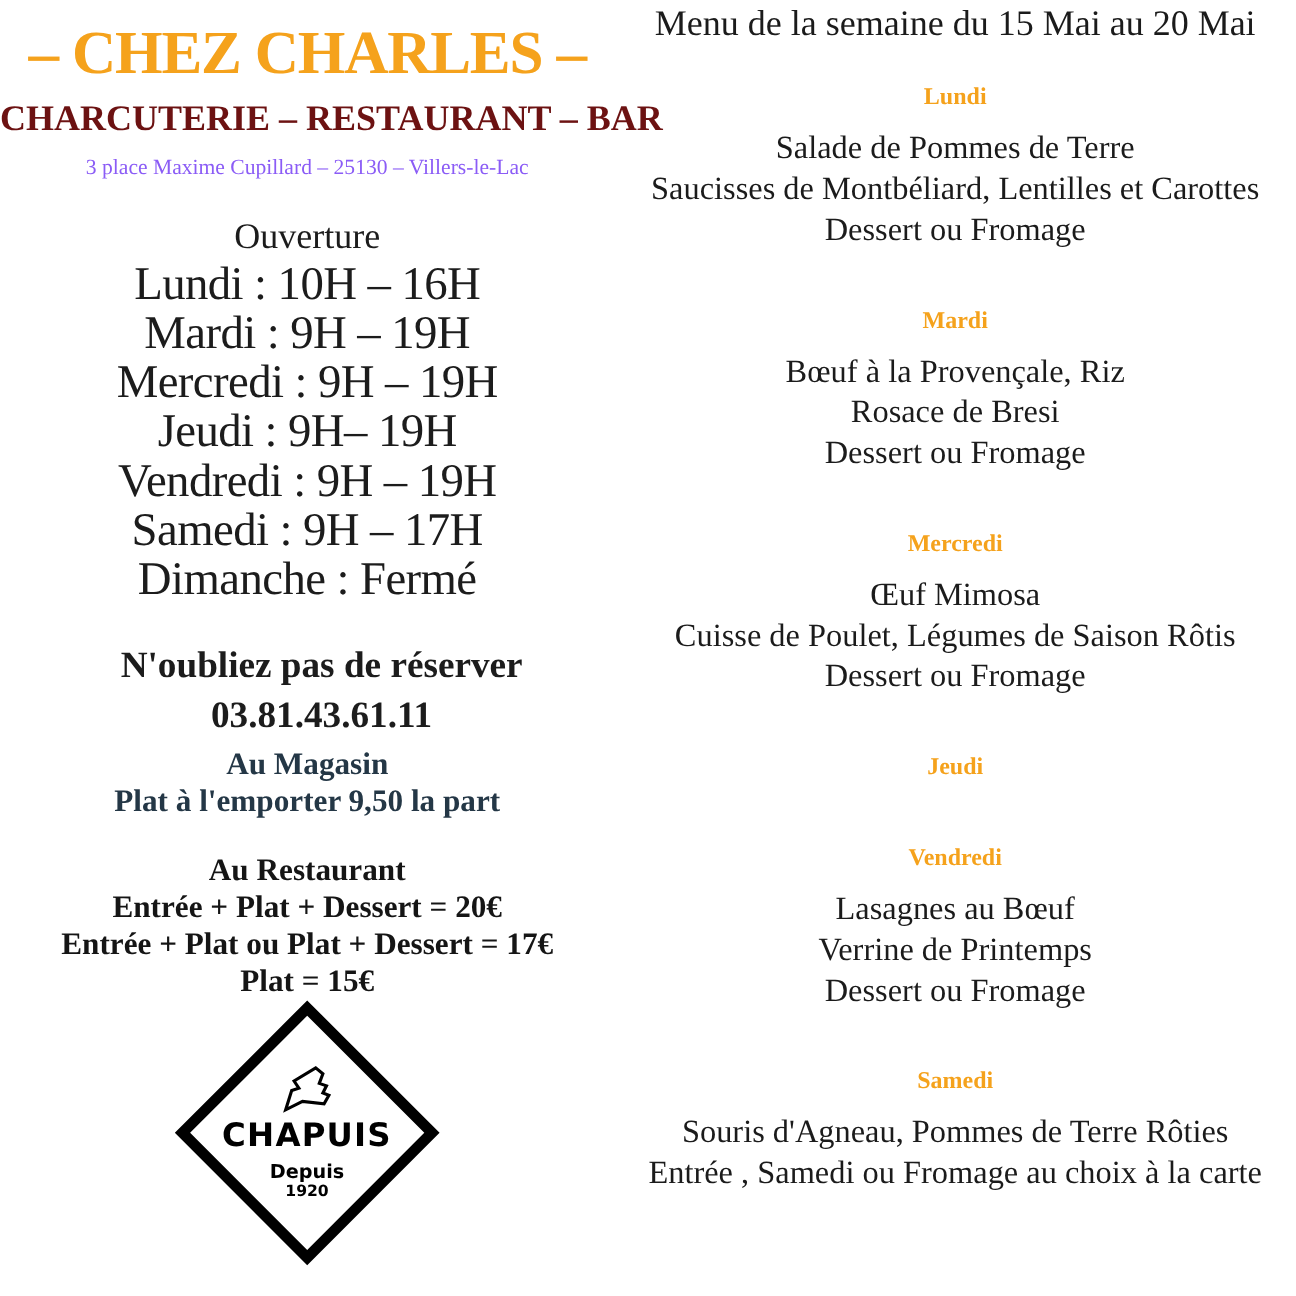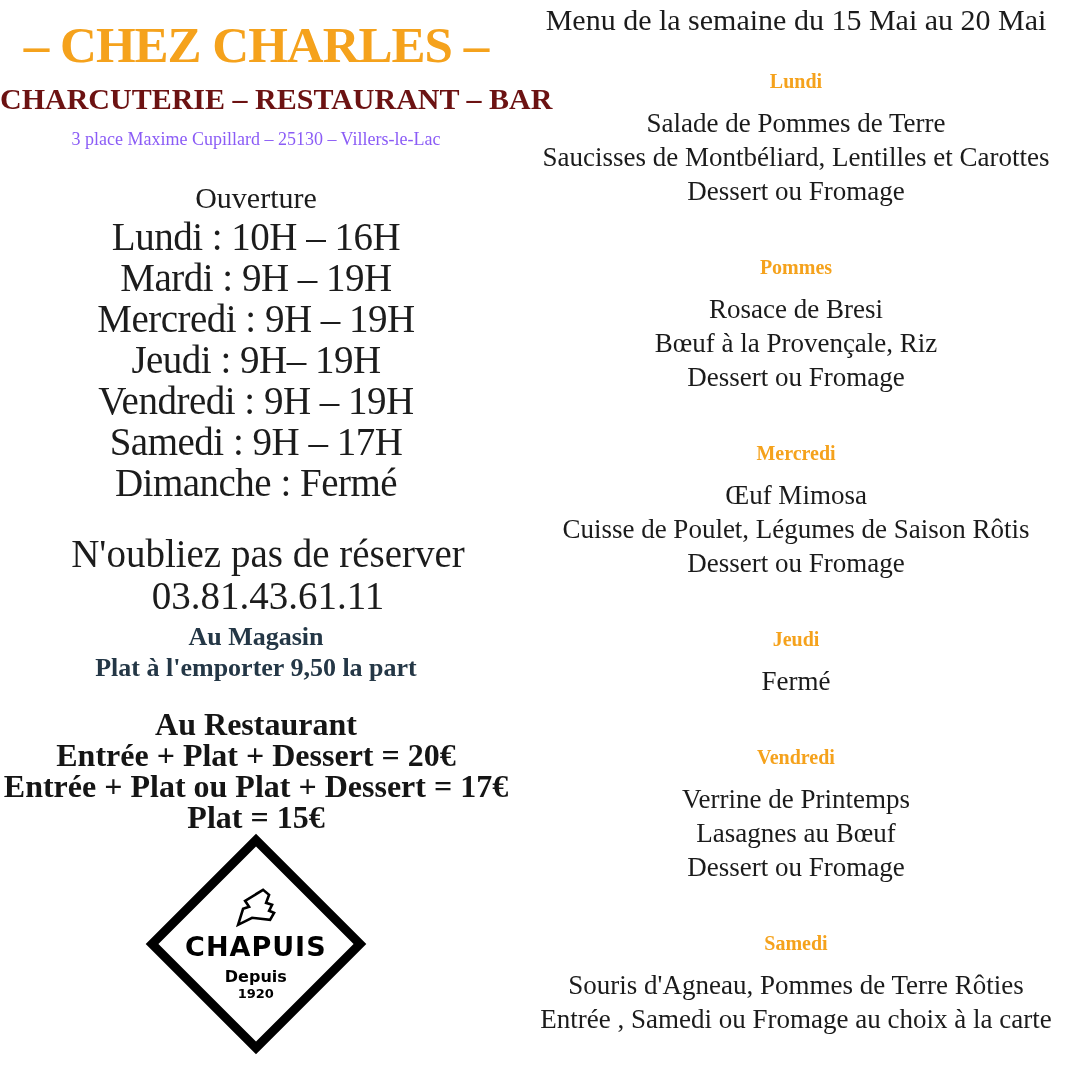--- a/index.html
+++ b/index.html
@@ -19,23 +19,23 @@
     font-size:51px;font-weight:bold;color:var(--orange);
     letter-spacing:-1px;line-height:58px;white-space:nowrap;
   }
   .brand-subtitle{
     margin-top:8px;font-size:30px;font-weight:bold;color:var(--maroon);
     letter-spacing:0;line-height:34px;white-space:nowrap;
   }
   .brand-address{margin-top:10px;font-size:18px;color:#8b5cf6;line-height:26px;}
   .hours-heading{margin-top:28px;font-size:30px;line-height:36px;}
   .hours-line{font-size:39px;line-height:41px;letter-spacing:-0.5px;}
-  .reserve{margin-top:30px;font-weight:normal;font-size:39px;line-height:42px;margin-left:24px;}
+  .reserve{margin-top:30px;font-weight:bold;font-size:31px;line-height:42px;margin-left:24px;}
   .magasin{margin-top:4px;color:var(--navy);font-weight:bold;font-size:26px;line-height:31px;}
-  .restaurant{margin-top:26px;font-weight:bold;font-size:32px;line-height:31px;color:#151515;}
+  .restaurant{margin-top:26px;font-weight:bold;font-size:26px;line-height:31px;color:#151515;}
   .logo-wrap{margin-top:4px;height:214px;display:flex;align-items:center;justify-content:center;}
   .diamond{
     width:138px;height:138px;border:9px solid #000;background:#fff;
     transform:rotate(45deg);display:flex;align-items:center;justify-content:center;
   }
   .diamond-inner{transform:rotate(-45deg);text-align:center;width:180px;font-family:"DejaVu Sans", sans-serif;}
   .logo-icon{display:block;margin:0 auto 2px auto;}
   .logo-name{font-weight:bold;font-size:27px;letter-spacing:1px;color:#000;}
   .logo-depuis{font-weight:bold;font-size:16px;margin-top:5px;color:#000;}
   .logo-year{font-weight:bold;font-size:13px;color:#000;}
@@ -103,42 +103,41 @@
     <div class="menu-title">Menu de la semaine du 15 Mai au 20 Mai</div>
 
     <section class="day">
       <div class="day-label">Lundi</div>
       <div class="dish">Salade de Pommes de Terre</div>
       <div class="dish">Saucisses de Montbéliard, Lentilles et Carottes</div>
       <div class="dish">Dessert ou Fromage</div>
     </section>
 
     <section class="day">
-      <div class="day-label">Pommes</div>
+      <div class="day-label">Mardi</div>
+      <div class="dish">Bœuf à la Provençale, Riz</div>
       <div class="dish">Rosace de Bresi</div>
-      <div class="dish">Bœuf à la Provençale, Riz</div>
       <div class="dish">Dessert ou Fromage</div>
     </section>
 
     <section class="day">
       <div class="day-label">Mercredi</div>
       <div class="dish">Œuf Mimosa</div>
       <div class="dish">Cuisse de Poulet, Légumes de Saison Rôtis</div>
       <div class="dish">Dessert ou Fromage</div>
     </section>
 
     <section class="day">
       <div class="day-label">Jeudi</div>
-      <div class="dish">Fermé</div>
     </section>
 
     <section class="day">
       <div class="day-label">Vendredi</div>
+      <div class="dish">Lasagnes au Bœuf</div>
       <div class="dish">Verrine de Printemps</div>
-      <div class="dish">Lasagnes au Bœuf</div>
       <div class="dish">Dessert ou Fromage</div>
     </section>
 
     <section class="day">
       <div class="day-label">Samedi</div>
       <div class="dish">Souris d'Agneau, Pommes de Terre Rôties</div>
       <div class="dish">Entrée , Samedi ou Fromage au choix à la carte</div>
     </section>
   </div>
 

